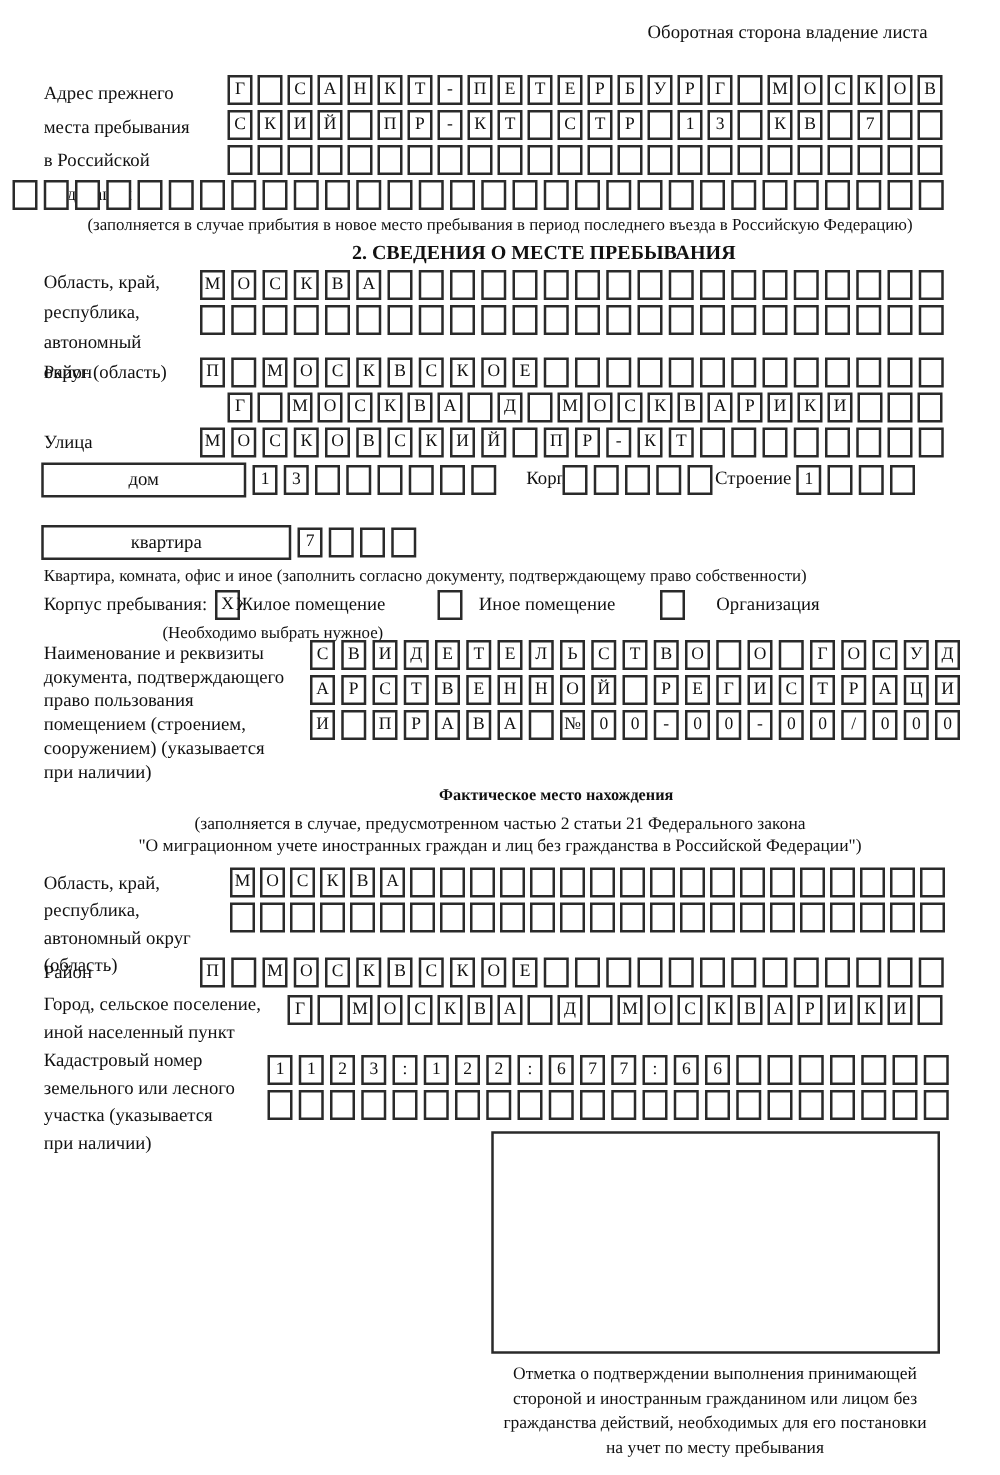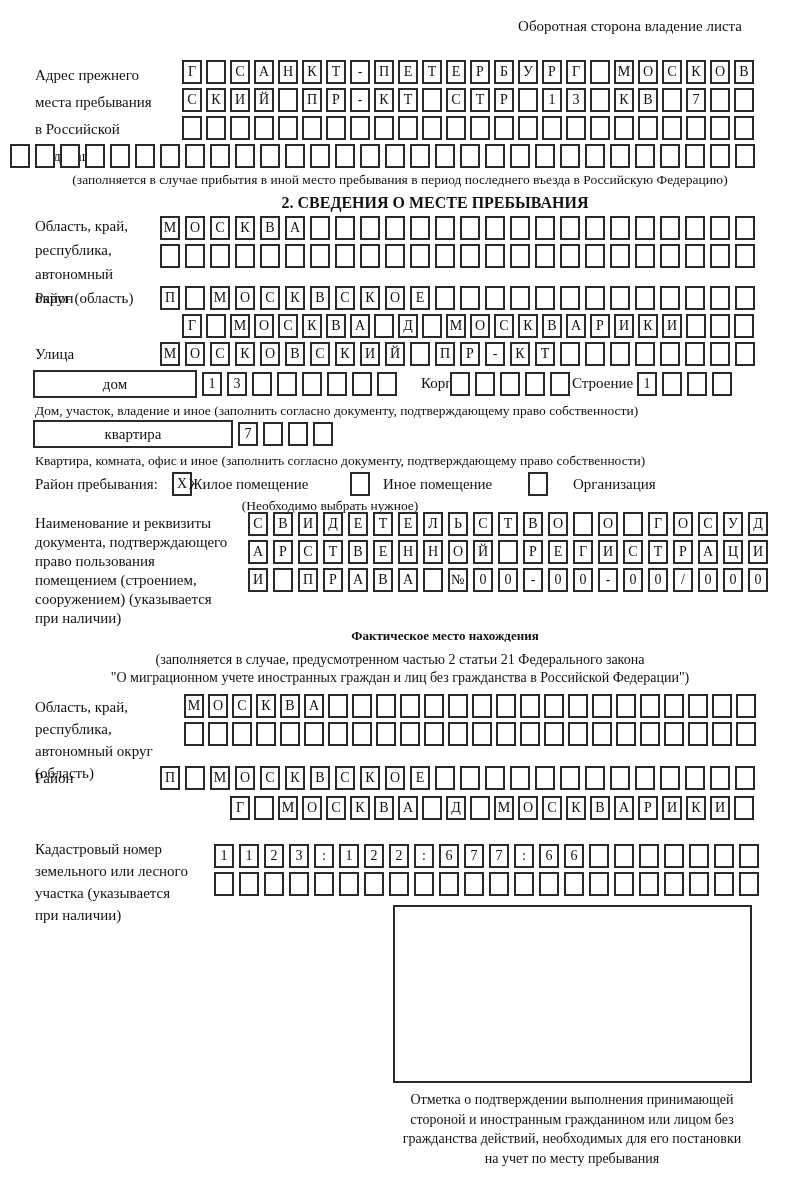--- a/index.html
+++ b/index.html
@@ -133,21 +133,21 @@
       <span class="cbox"></span>
       <span class="cbox"></span>
       <span class="cbox"></span>
       <span class="cbox"></span>
       <span class="cbox"></span>
       <span class="cbox"></span>
       <span class="cbox"></span>
       <span class="cbox"></span>
       <span class="cbox"></span>
     </div>
-  <div class="note center" style="top:172px;">(заполняется в случае прибытия в иной место пребывания в период последнего въезда в Российскую Федерацию)</div>
+  <div class="note center" style="top:172px;">(заполняется в случае прибытия в новое место пребывания в период последнего въезда в Российскую Федерацию)</div>
 
   <div class="hdr" style="top:194px;padding-left:35px;">2. СВЕДЕНИЯ О МЕСТЕ ПРЕБЫВАНИЯ</div>
 
   <div class="lbl" style="left:35px;top:214px;width:115px;line-height:24px;">Область, край,
 республика,
 автономный
 округ (область)</div>
   <div class="boxrow g5" style="left:160px;top:216px;">
       <span class="cbox">М</span>
       <span class="cbox">О</span>
@@ -303,39 +303,38 @@
       <span class="cbox"></span>
       <span class="cbox"></span>
     </div>
   <div class="lbl" style="left:572px;top:375px;">Строение</div>
   <div class="boxrow g5" style="left:637px;top:372px;">
       <span class="cbox">1</span>
       <span class="cbox"></span>
       <span class="cbox"></span>
       <span class="cbox"></span>
     </div>
-  <div class="note" style="left:35px;top:403px;">Дом, участок, владение и иное (заполнить согласно документу, подтверждающему право собственности)</div>
 
   <div class="longbox" style="left:33px;top:420px;width:200px;height:28px;">квартира</div>
   <div class="boxrow g5" style="left:238px;top:422px;">
       <span class="cbox">7</span>
       <span class="cbox"></span>
       <span class="cbox"></span>
       <span class="cbox"></span>
     </div>
   <div class="note" style="left:35px;top:453px;">Квартира, комната, офис и иное (заполнить согласно документу, подтверждающему право собственности)</div>
 
-  <div class="lbl" style="left:35px;top:476px;">Район пребывания:</div>
+  <div class="lbl" style="left:35px;top:476px;">Корпус пребывания:</div>
   <span class="cbox abs" style="left:172px;top:472px;">X</span>
   <div class="lbl" style="left:189px;top:476px;">Жилое помещение</div>
   <span class="cbox abs" style="left:350px;top:472px;"></span>
   <div class="lbl" style="left:383px;top:476px;">Иное помещение</div>
   <span class="cbox abs" style="left:528px;top:472px;"></span>
   <div class="lbl" style="left:573px;top:476px;">Организация</div>
-  <div class="note" style="left:130px;top:498px;width:400px;text-align:center;">(Необходимо выбрать нужное)</div>
+  <div class="note" style="left:130px;top:498px;width:400px;text-align:left;">(Необходимо выбрать нужное)</div>
 
   <div class="lbl" style="left:35px;top:514px;width:220px;line-height:19px;">Наименование и реквизиты
 документа, подтверждающего
 право пользования
 помещением (строением,
 сооружением) (указывается
 при наличии)</div>
   <div class="boxrow g5" style="left:248px;top:512px;">
       <span class="cbox">С</span>
       <span class="cbox">В</span>
@@ -488,20 +487,22 @@
       <span class="cbox"></span>
       <span class="cbox"></span>
       <span class="cbox"></span>
       <span class="cbox"></span>
       <span class="cbox"></span>
       <span class="cbox"></span>
       <span class="cbox"></span>
       <span class="cbox"></span>
     </div>
 
+  <div class="lbl" style="left:35px;top:793px;width:200px;line-height:22px;">Город, сельское поселение,
+иной населенный пункт</div>
   <div class="boxrow" style="left:230px;top:796px;">
       <span class="cbox">Г</span>
       <span class="cbox"></span>
       <span class="cbox">М</span>
       <span class="cbox">О</span>
       <span class="cbox">С</span>
       <span class="cbox">К</span>
       <span class="cbox">В</span>
       <span class="cbox">А</span>
       <span class="cbox"></span>

